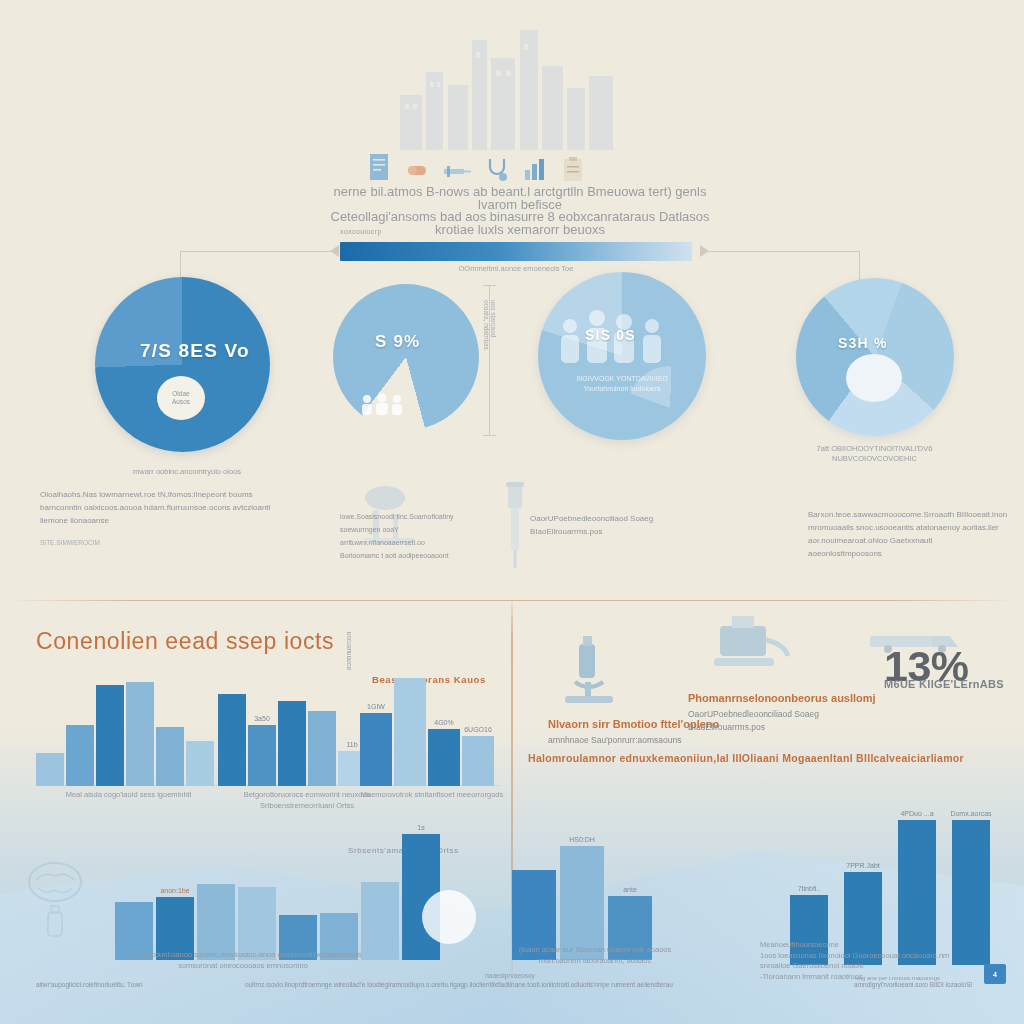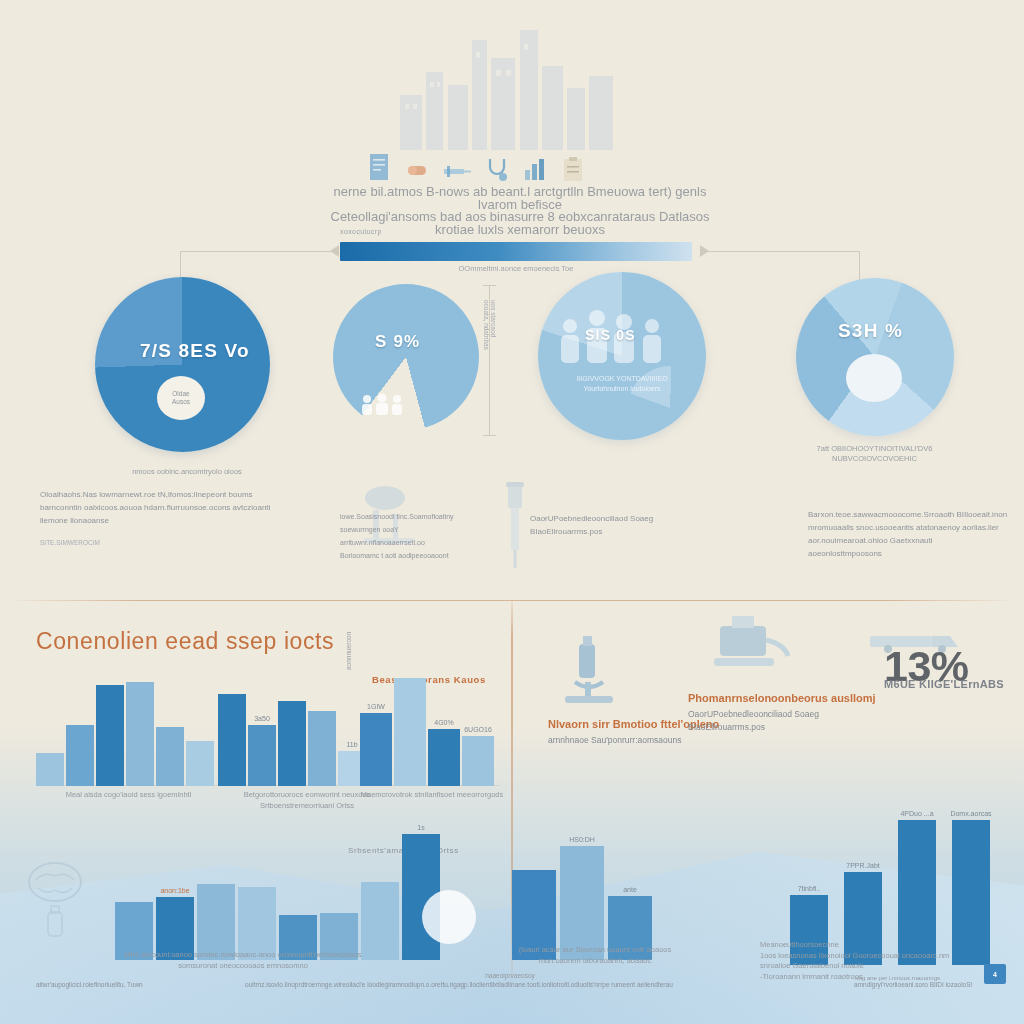--- a/index.html
+++ b/index.html
@@ -258,21 +258,21 @@
 
     <div>
       <div class="pie" style="left:95px; top:15px; width:175px; height:175px;
            background:conic-gradient(from 0deg, #3a87be 0deg 268deg, #5b9ccc 268deg 360deg);
            box-shadow:0 3px 10px rgba(80,120,150,.2);"></div>
       <div class="pie-label" style="left:140px; top:78px;">7/S 8ES Vo</div>
       <div class="pie-center-dot" style="left:157px; top:114px; width:48px; height:44px;">
         <span>Oldae</span>
         <span>Ausos</span>
       </div>
-      <div class="pie-caption" style="left:92px; top:205px; width:190px;">nmoos oobinc.ancomtryolo oioos</div>
+      <div class="pie-caption" style="left:92px; top:205px; width:190px;">mwarr oobinc.ancomtryolo oioos</div>
     </div>
 
     <div>
       <div class="pie" style="left:333px; top:22px; width:146px; height:146px;
            background:conic-gradient(from 165deg, transparent 0deg 52deg, #8ebedc 52deg 360deg);"></div>
       <div class="pie-label" style="left:375px; top:70px; font-size:17px;">S 9%</div>
       <svg style="position:absolute;left:358px;top:130px;width:48px;height:26px;opacity:.85" viewBox="0 0 48 26">
         <circle cx="9" cy="7" r="4" fill="#fff"></circle>
           <rect x="4" y="12" width="10" height="11" rx="3" fill="#fff"></rect>
         <circle cx="24" cy="6" r="4.5" fill="#fff"></circle>
@@ -304,21 +304,21 @@
       <div class="pie-label" style="left:585px; top:65px; font-size:14px;">SIS 0S</div>
       <div class="pie-inner-caption" style="left:548px; top:112px; width:148px;">IIIGIVVOGK YONTDAVIIIIEO
 Yourtohnulnon loutoioers</div>
     </div>
 
     <div>
       <div class="pie" style="left:796px; top:16px; width:158px; height:158px;
            background:conic-gradient(from 20deg, #a6cde4 0deg 112deg, #c1dcee 112deg 196deg, #8fbddc 196deg 300deg, #b3d5ea 300deg 360deg);
            box-shadow:0 3px 9px rgba(90,130,160,.15);"></div>
       <div class="pie-center-dot" style="left:846px; top:92px; width:56px; height:48px; background:#eef4f8;"></div>
-      <div class="pie-label" style="left:838px; top:58px; font-size:19px;">S3H %</div>
+      <div class="pie-label" style="left:838px; top:73px; font-size:14px;">S3H %</div>
       <div class="pie-caption" style="left:762px; top:182px; width:225px; white-space:pre-line;">7att  OBIIOHOOYTINOITIVALI'DV6
 NUBVCOIOVCOVOEHIC</div>
     </div>
   </div>
 
   <div class="mid-text" style="left:40px; top:488px; width:235px;">
     <p>Oloalhaohs.Nas   lowmarnewt.roe   tN,lfomos:llnepeont   boums barnconntin  oalxicoos.aouoa  hdarn.flurruunsoe.ocons avtczioanti  llemone  llonaoanse</p>
     <div class="src">SITE.SIMWEROCIM</div>
   </div>
 
@@ -470,20 +470,21 @@
 
   <svg style="position:absolute;left:852px;top:628px;width:120px;height:26px;opacity:.45" viewBox="0 0 120 26">
     <rect x="18" y="8" width="62" height="11" rx="2" fill="#a7cbe3"></rect>
     <path d="M80 8 l18 0 l8 11 l-26 0 Z" fill="#9cc4de"></path>
     <circle cx="36" cy="21" r="4" fill="#6f9cbd"></circle>
       <circle cx="90" cy="21" r="4" fill="#6f9cbd"></circle>
   </svg>
   <div class="big-stat" style="left:884px; top:642px;">13%</div>
   <div class="big-stat-sub" style="left:884px; top:678px;">M6UE KIIGE'LErnABS</div>
 
+  <div class="sec-head sm" style="left:528px; top:752px; font-size:10.5px;">Halomroulamnor ednuxkemaoniiun,Ial IIIOliaani Mogaaenltanl  BIllcalveaiciarliamor</div>
 
   <div class="chart" style="left:790px; top:780px; width:222px; height:185px;">
     <div class="bars" style="gap:16px; height:185px;">
       <div class="bar" style="width:38px;height:70px;background:#2f7db5">
         <span class="bar-val">7tinbfi..</span>
       </div>
       <div class="bar" style="width:38px;height:93px;background:#2f7db5">
         <span class="bar-val">7PPR.Jabt</span>
       </div>
       <div class="bar" style="width:38px;height:145px;background:#2f7db5">

